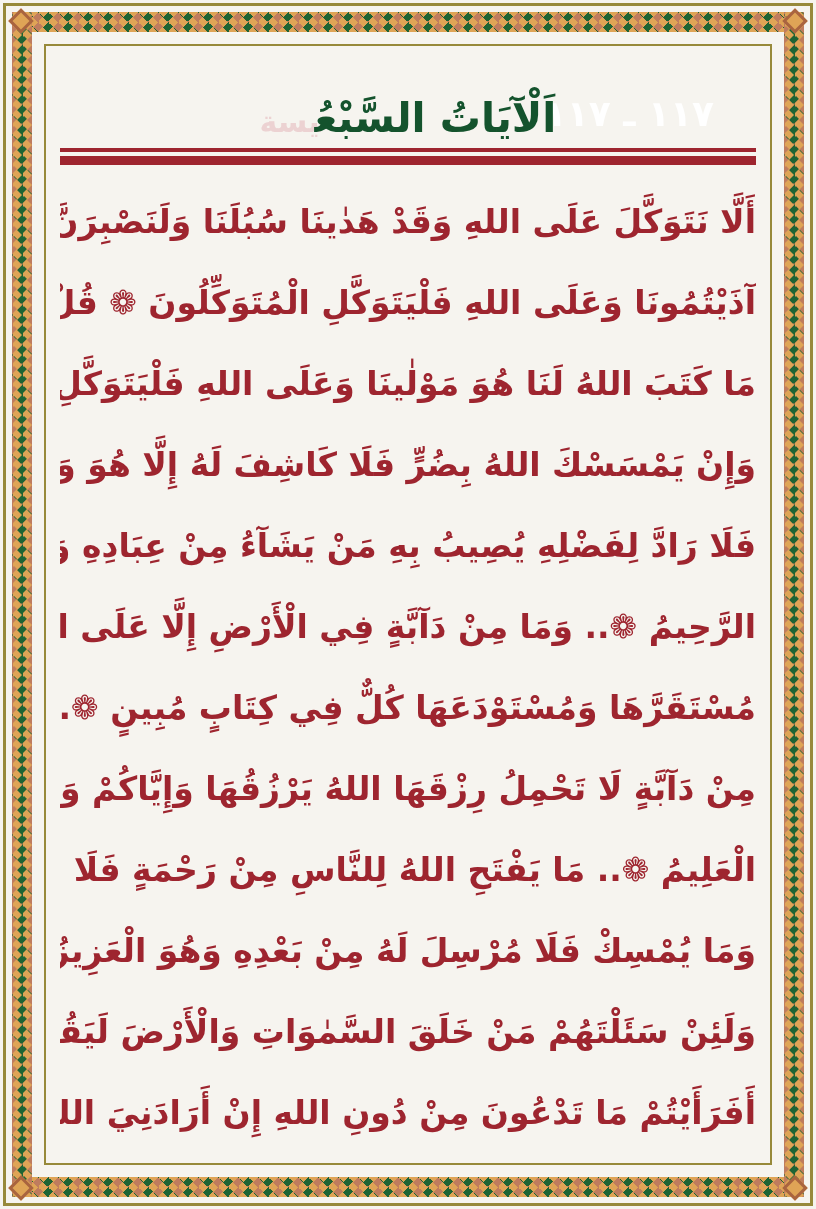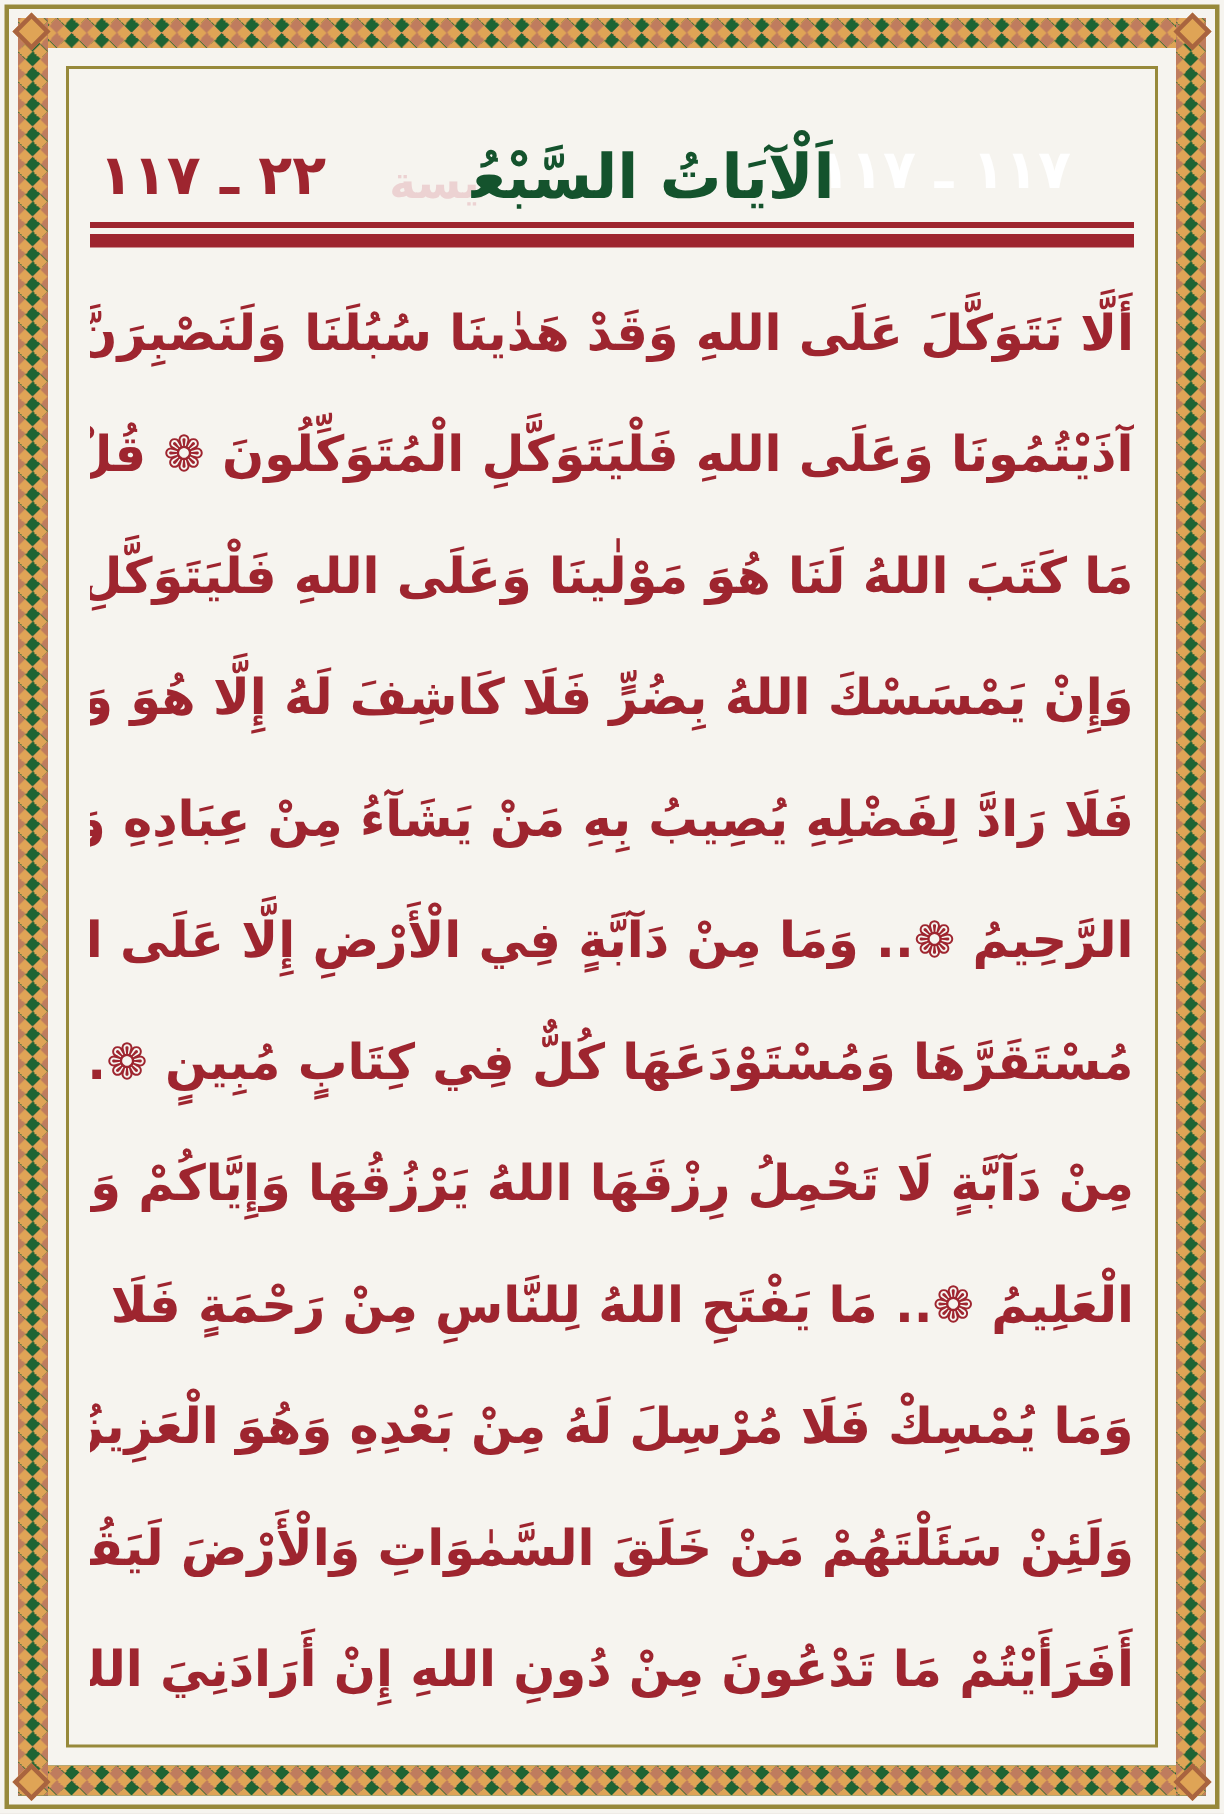--- a/index.html
+++ b/index.html
@@ -147,21 +147,20 @@
   <div class="corner br"></div>
   <div class="rule-inner"></div>
 
   <div class="content">
 
     <div class="header">
       <div class="ghost-numbers">١١٧ ـ ١١٧</div>
       <div class="title-wrap">
         <span class="page-title">اَلْآيَاتُ السَّبْعُ</span><span class="ghost-fragment">يسة</span>
       </div>
-      <div class="page-numbers">٢٢ ـ ١١٧</div>
     </div>
 
     <div class="double-rule">
       <div class="thin"></div>
       <div class="gap"></div>
       <div class="thick"></div>
     </div>
 
     <div class="body-text">
       <div class="verse-line">أَلَّا نَتَوَكَّلَ عَلَى اللهِ وَقَدْ هَدٰينَا سُبُلَنَا وَلَنَصْبِرَنَّ عَلٰى مَآ</div>

